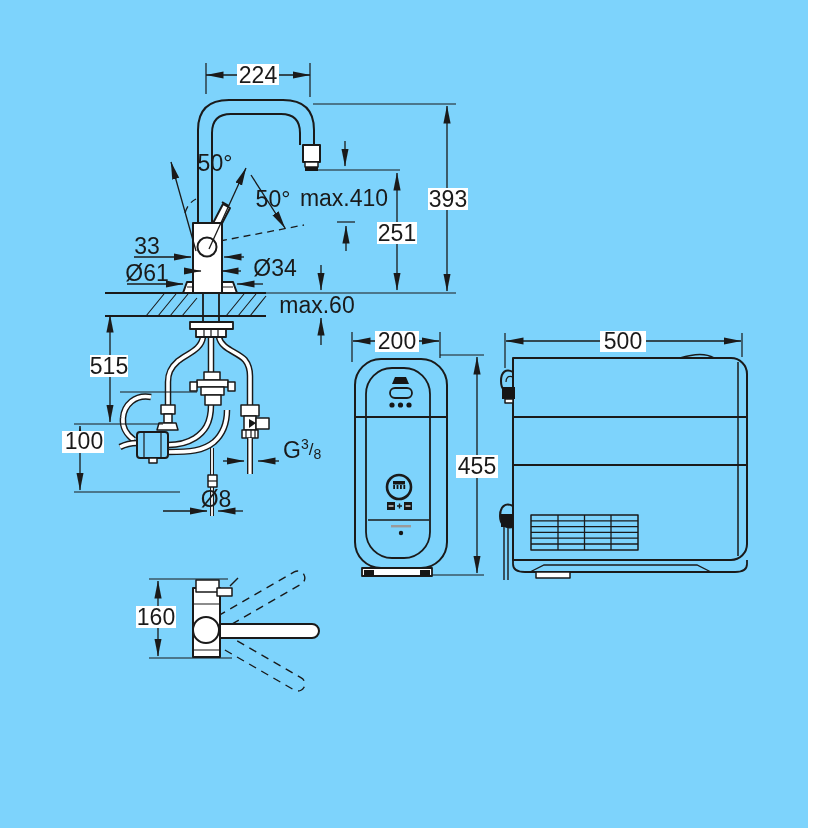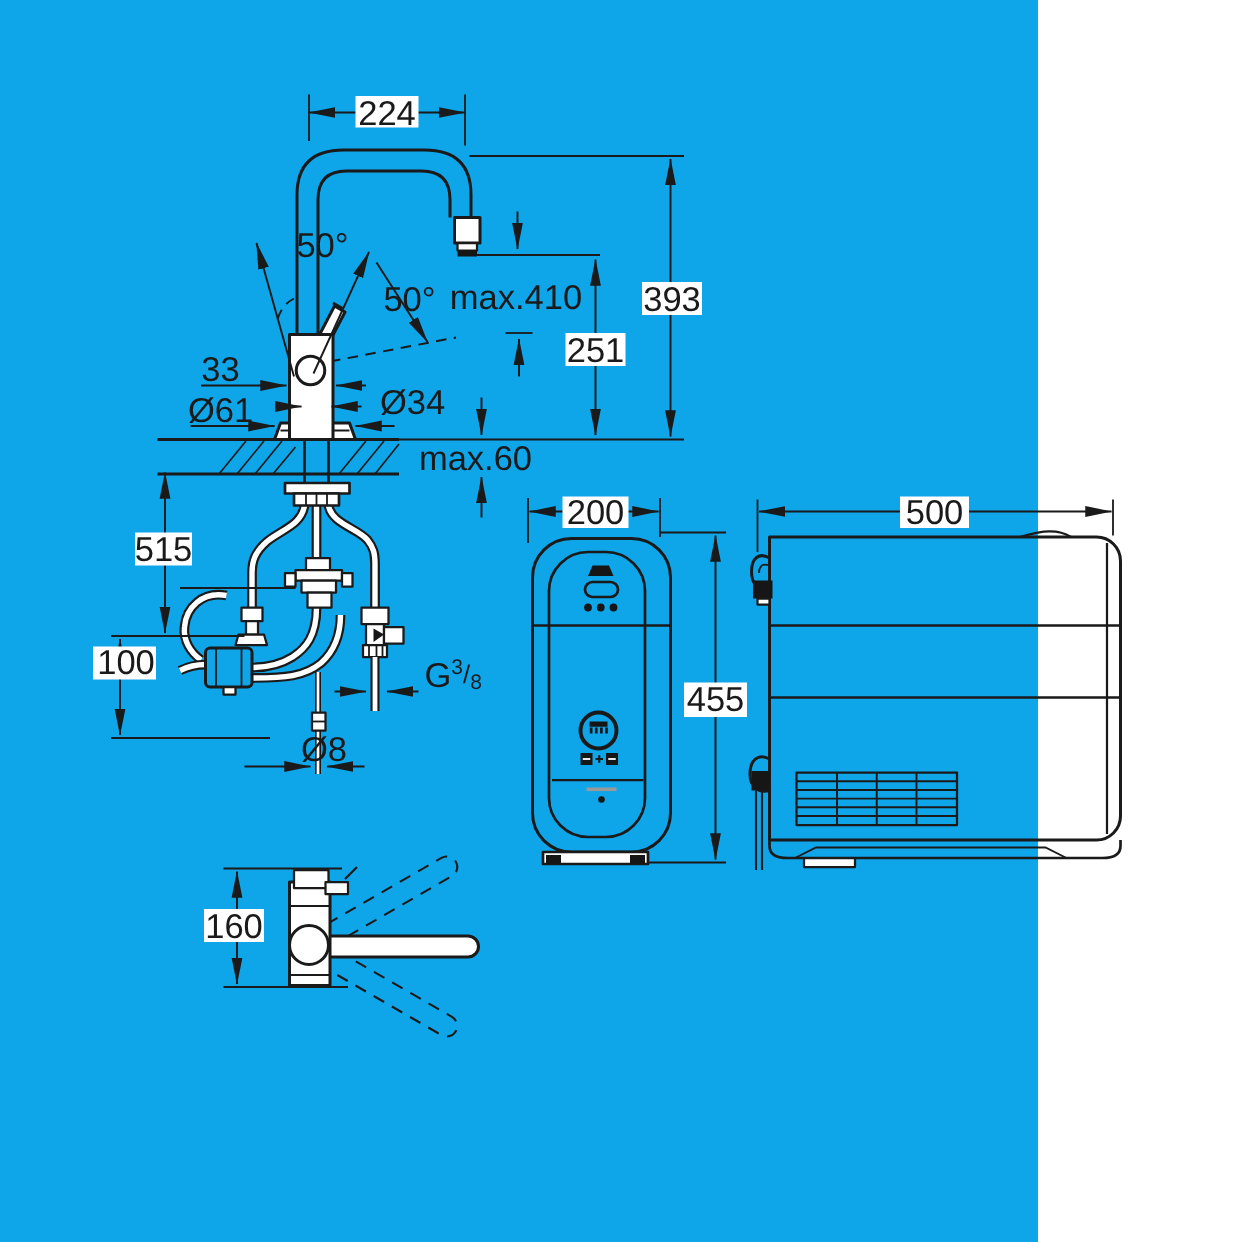--- a/index.html
+++ b/index.html
@@ -1,16 +1,16 @@
 <!DOCTYPE html>
 <html><head>
 <meta charset="utf-8">
 <style>
   html,body{margin:0;padding:0;background:#fff;}
-  .stage{width:692px;height:828px;background:#0ea5e9;position:relative;font-family:"Liberation Sans",sans-serif;text-align:right;}
+  .stage{width:808px;height:828px;background:#7dd3fc;position:relative;font-family:"Liberation Sans",sans-serif;text-align:right;}
   svg{display:block;}
   .ln{fill:none;stroke:#1a1a1a;stroke-width:2;stroke-linejoin:round;}
   .ln18{fill:none;stroke:#1a1a1a;stroke-width:1.8;stroke-linejoin:round;}
   .ln15{fill:none;stroke:#1a1a1a;stroke-width:1.5;stroke-linejoin:round;}
   .thin{fill:none;stroke:#1a1a1a;stroke-width:1.2;}
   .dim{fill:none;stroke:#1a1a1a;stroke-width:1.3;}
   .hatch{fill:none;stroke:#1a1a1a;stroke-width:1.1;}
   .wfill{fill:#fff;}
   .dark{fill:#161616;stroke:none;}
   .gray{fill:#9a9a9a;stroke:none;}

